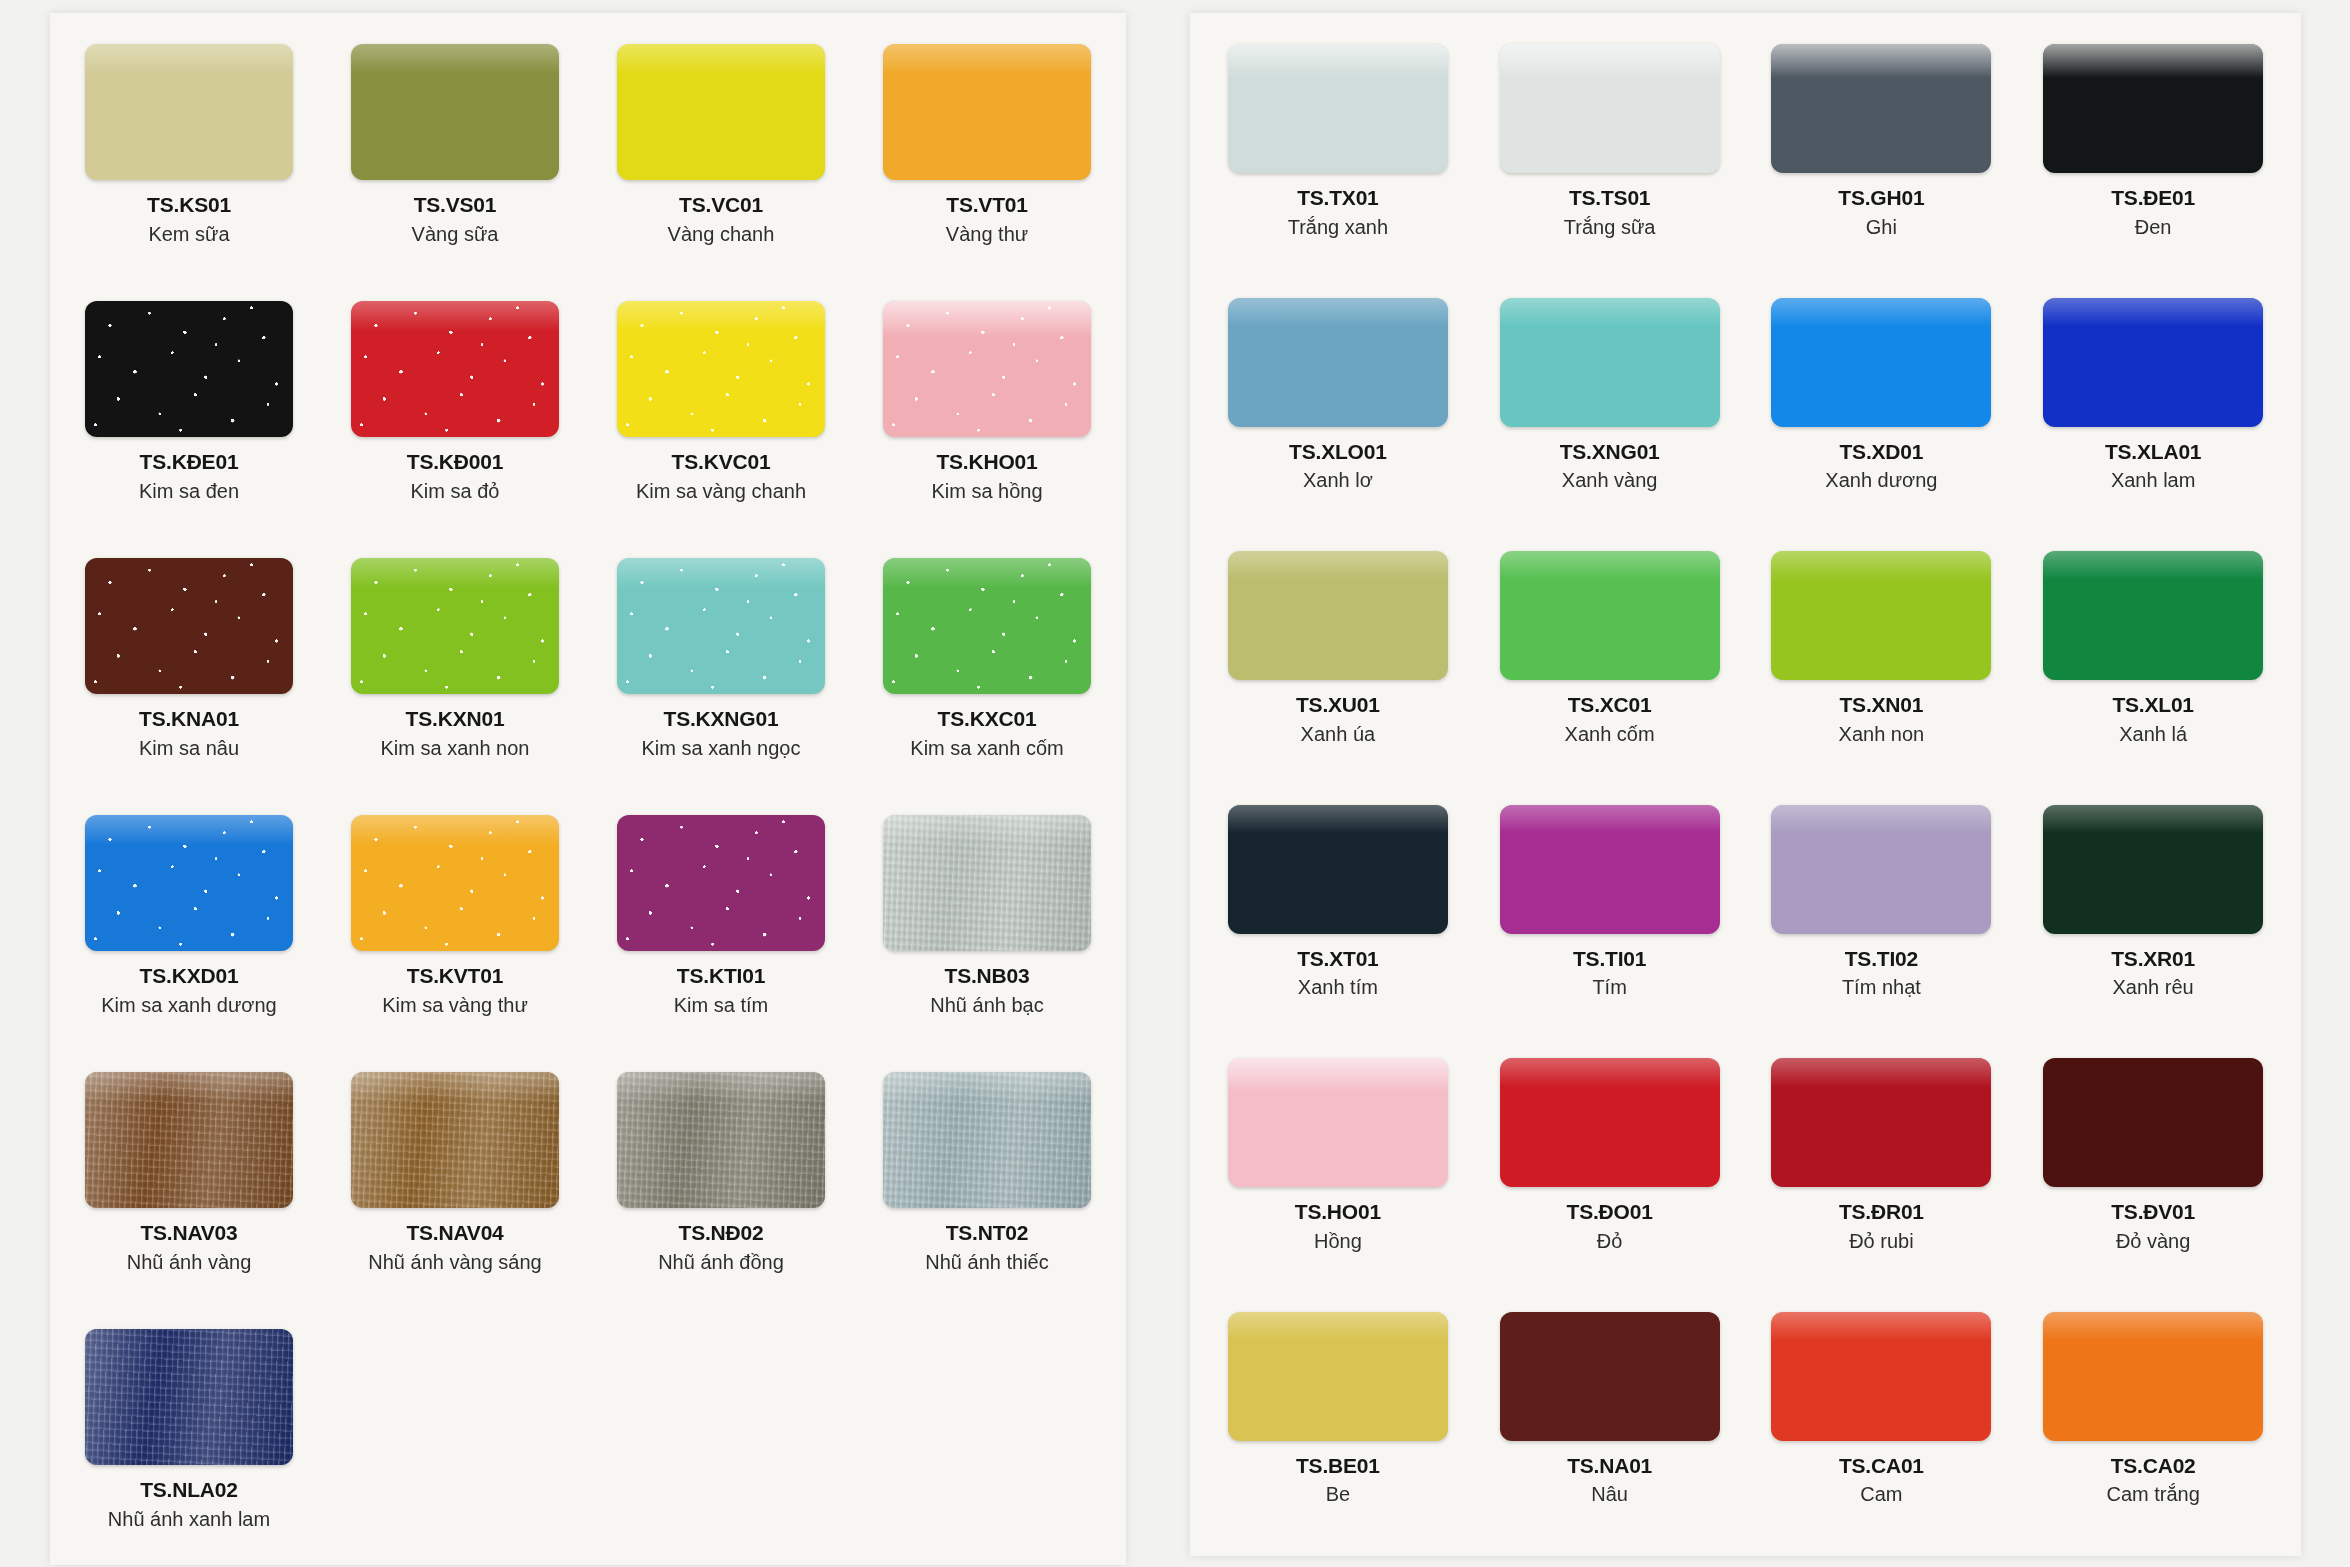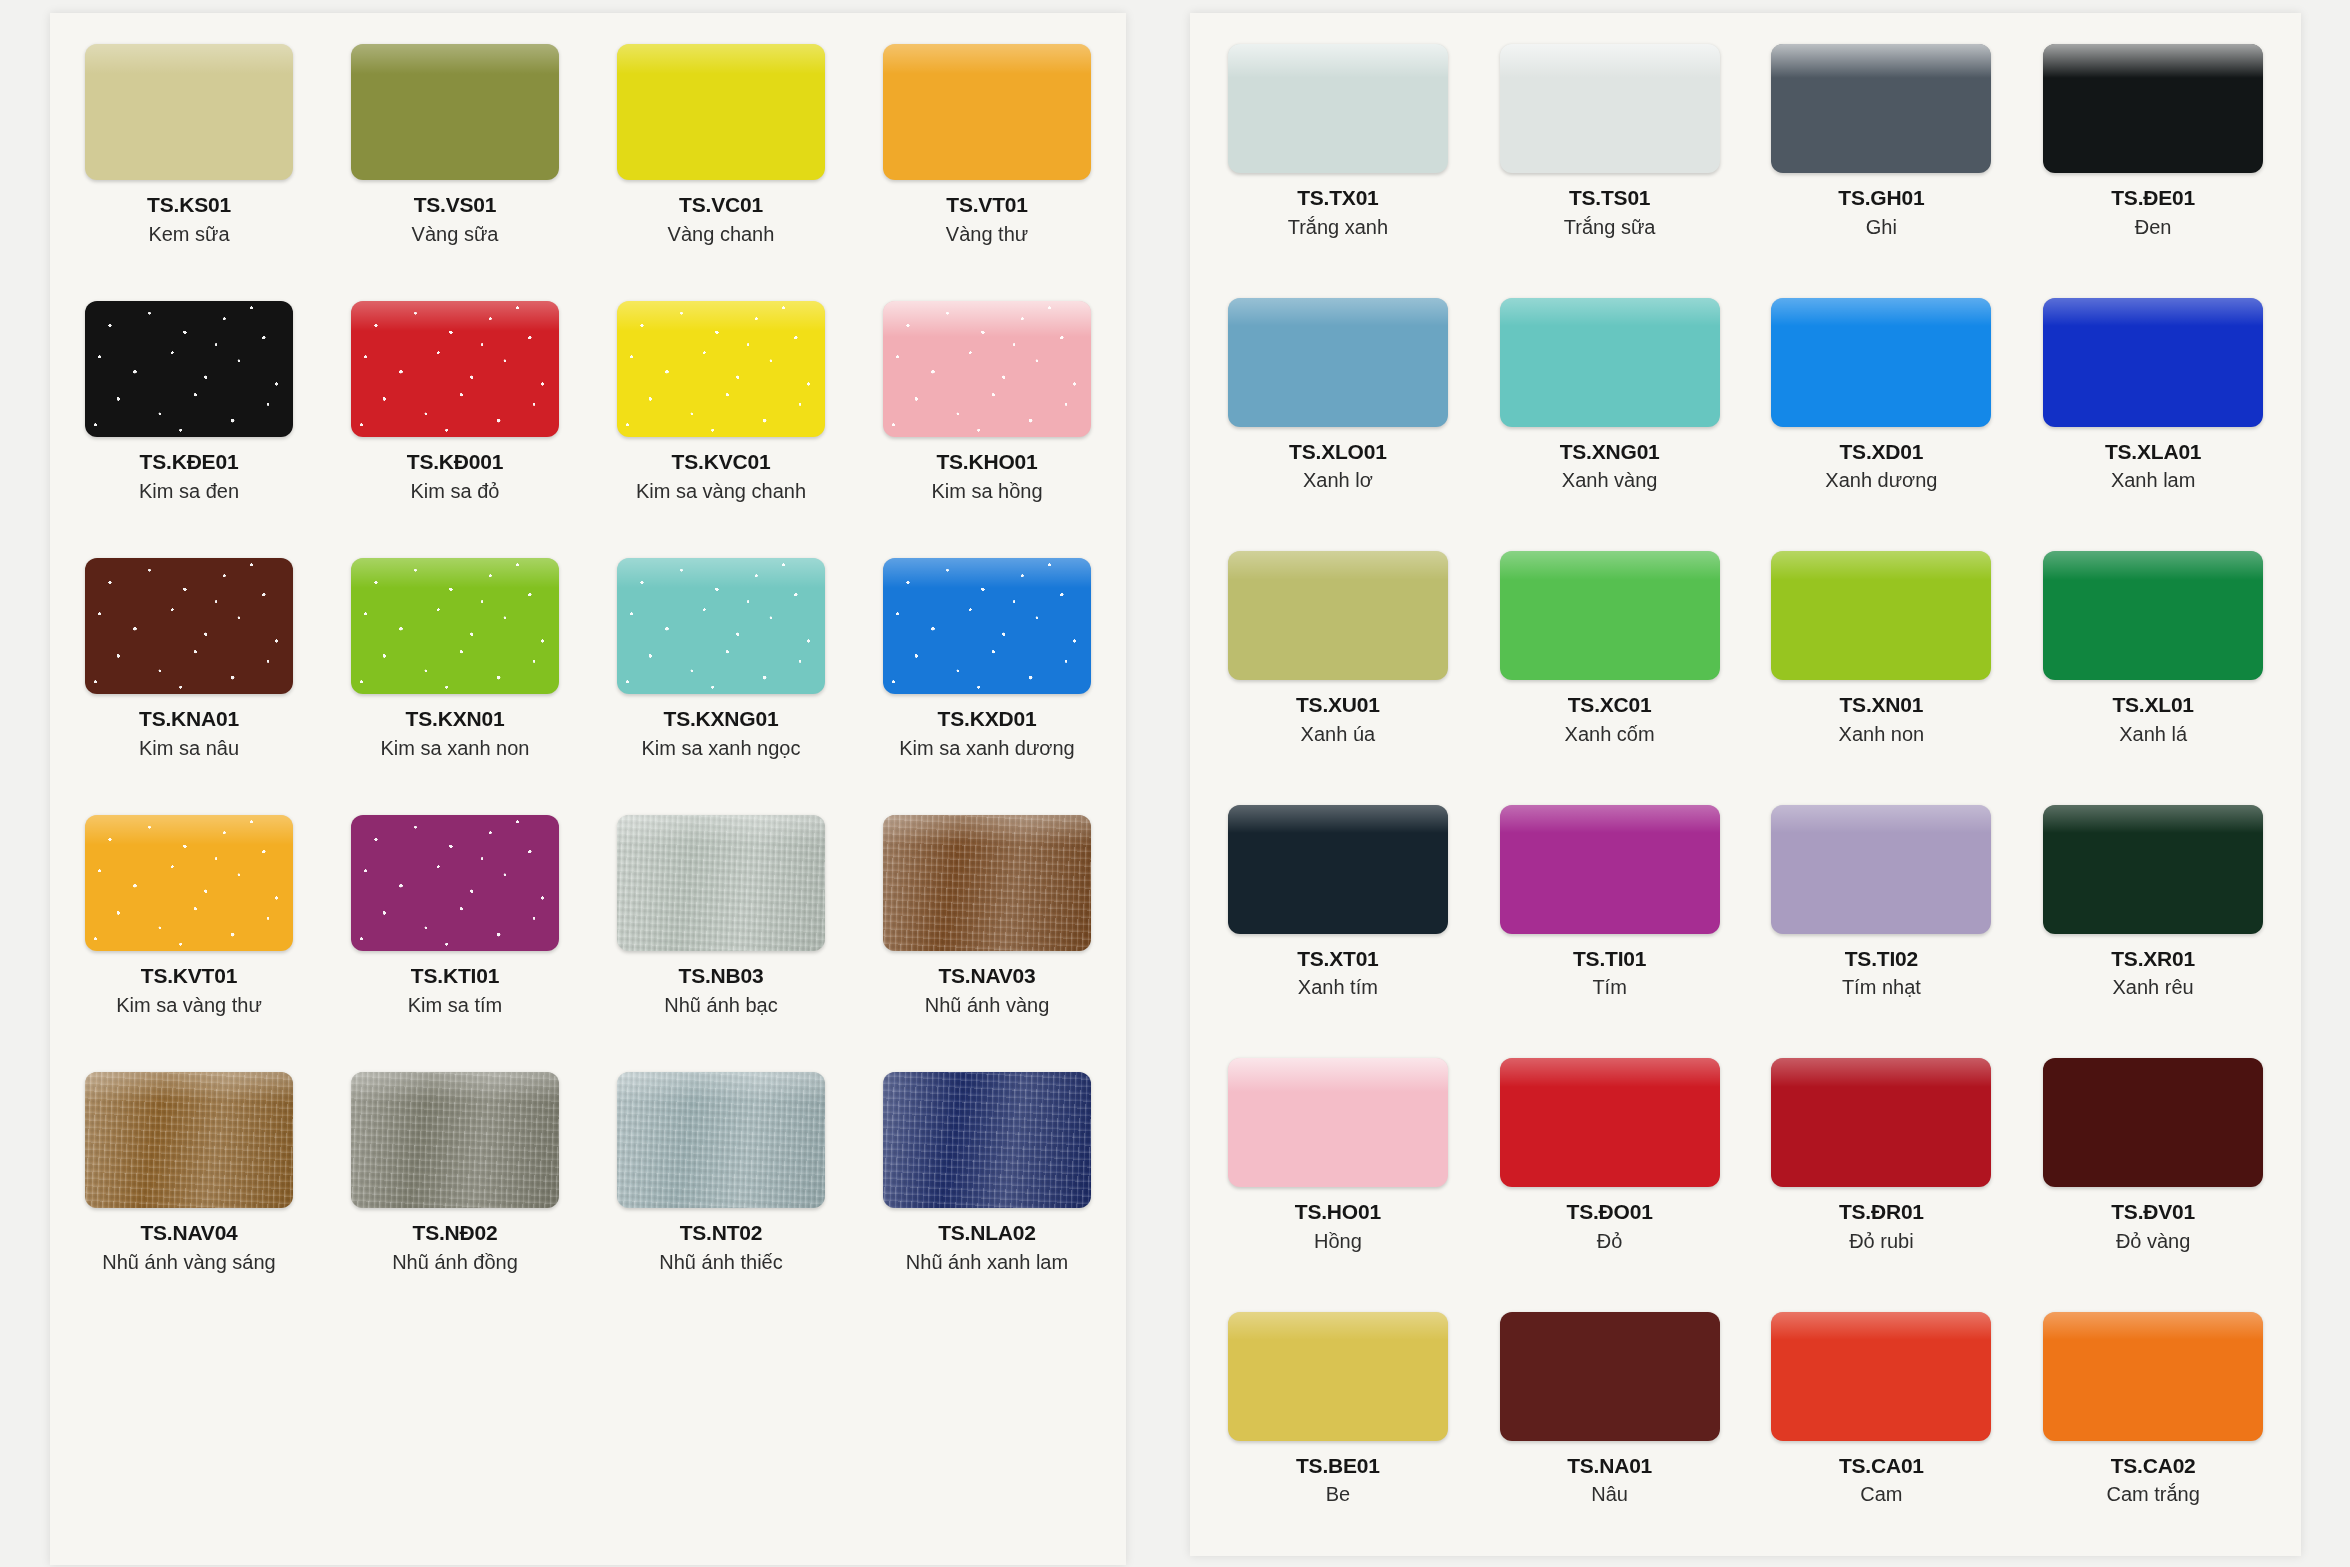--- a/index.html
+++ b/index.html
@@ -257,20 +257,29 @@
       <div class="cell">
         <div class="swatch swatch-left" style="background: rgb(116, 200, 193);">
           <div class="fx-glitter"></div>
         </div>
         <div class="labels">
           <div class="code">TS.KXNG01</div>
           <div class="name">Kim sa xanh ngọc</div>
         </div>
       </div>
       <div class="cell">
+        <div class="swatch swatch-left" style="background: rgb(87, 183, 73);">
+          <div class="fx-glitter"></div>
+        </div>
+        <div class="labels">
+          <div class="code">TS.KXC01</div>
+          <div class="name">Kim sa xanh cốm</div>
+        </div>
+      </div>
+      <div class="cell">
         <div class="swatch swatch-left" style="background: rgb(24, 120, 216);">
           <div class="fx-glitter"></div>
         </div>
         <div class="labels">
           <div class="code">TS.KXD01</div>
           <div class="name">Kim sa xanh dương</div>
         </div>
       </div>
       <div class="cell">
         <div class="swatch swatch-left" style="background: rgb(243, 174, 36);">

